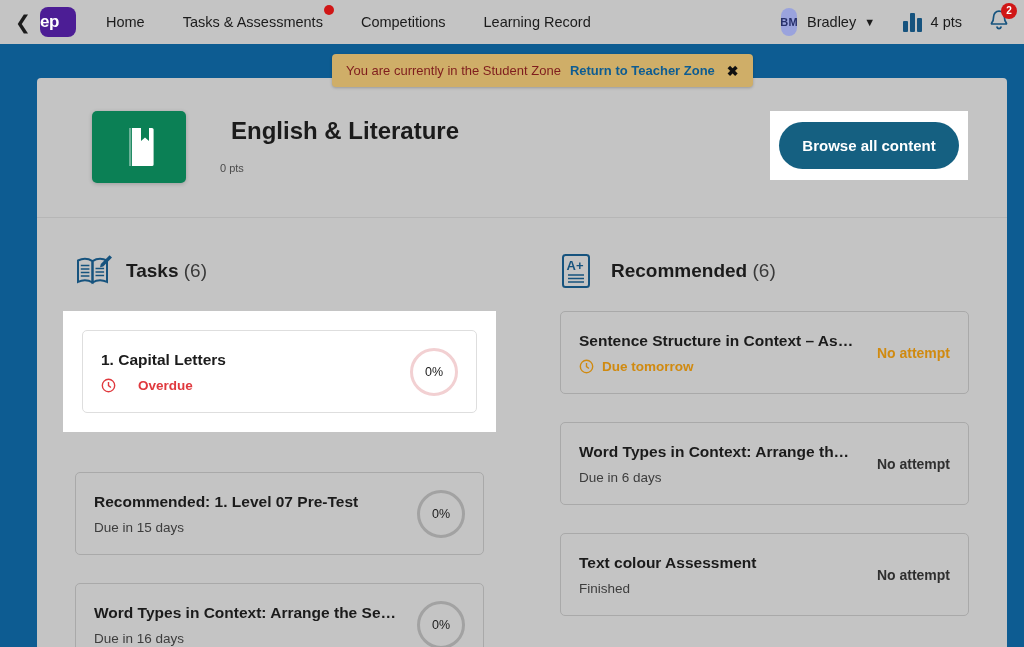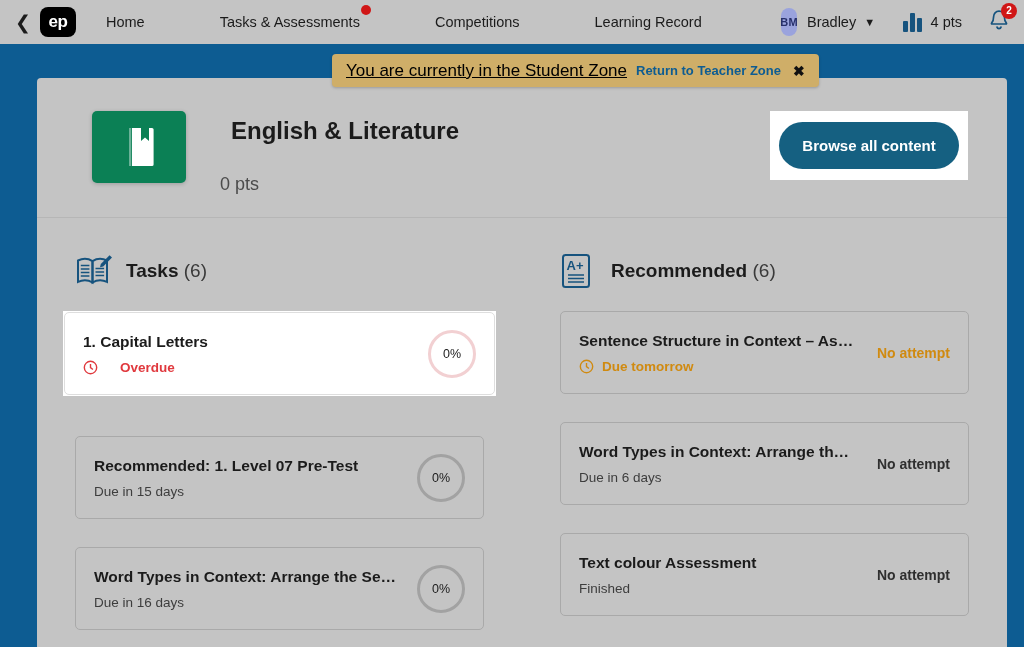--- a/index.html
+++ b/index.html
@@ -18,29 +18,29 @@
     display: flex; align-items: center;
   }
   .back-arrow {
     width: 30px; margin-left: 8px;
     display: flex; align-items: center; justify-content: center;
     color: #1b1b1b; font-size: 19px; line-height: 1;
     cursor: pointer;
   }
   .logo {
     width: 36px; height: 30px;
-    background: #000000;
+    background: #4c1d95;
     border-radius: 8px;
     margin-left: 2px;
-    display: flex; align-items: center; justify-content: center;
+    display: flex; align-items: center; justify-content: flex-start;
     color: #ffffff; font-size: 17px; font-weight: bold;
     letter-spacing: -0.5px;
     cursor: pointer;
   }
-  .nav-links { display: flex; align-items: flex-start; margin-left: 30px; gap: 37px; }
+  .nav-links { display: flex; align-items: flex-start; margin-left: 30px; }
   .nav-link {
     position: relative;
     color: #1b1b1b; font-size: 14.5px;
     margin-right: 38px;
     cursor: pointer; white-space: nowrap;
   }
   .nav-dot {
     position: absolute; top: -9px; right: -11px;
     width: 10px; height: 10px; border-radius: 50%;
     background: #d01616;
@@ -83,21 +83,21 @@
   
   .zone-banner {
     position: absolute; left: 332px; top: 54px;
     height: 33px; padding: 0 14px;
     background: #cfae68;
     border-radius: 4px;
     display: flex; align-items: center;
     box-shadow: 0 1px 3px rgba(0,0,0,0.22);
     z-index: 20;
   }
-  .zone-text { color: #000000; font-size: 17px; text-decoration: underline; }
+  .zone-text { color: #7f1d1d; font-size: 13px; }
   .zone-link {
     color: #0d5c92; font-size: 13px; font-weight: bold;
     margin-left: 9px; cursor: pointer;
   }
   .zone-close {
     margin-left: 12px; color: #101010; font-size: 14px;
     font-weight: bold; cursor: pointer; line-height: 1;
   }
 
   
@@ -121,22 +121,22 @@
     background: #0b8055;
     border-radius: 5px;
     display: flex; align-items: center; justify-content: center;
     box-shadow: 0 1px 4px rgba(0,0,0,0.2);
   }
   .subject-title {
     position: absolute; left: 194px; top: 39px;
     font-size: 24px; color: #1b1b1b; font-weight: bold;
   }
   .subject-pts {
-    position: absolute; left: 183px; top: 96px;
-    font-size: 18px; color: #4b4b4b;
+    position: absolute; left: 183px; top: 84px;
+    font-size: 11px; color: #4b4b4b;
   }
   .browse-highlight {
     position: absolute; left: 733px; top: 33px;
     width: 198px; height: 69px;
     background: #ffffff;
     display: flex; align-items: center; justify-content: center;
   }
   .browse-btn {
     width: 180px; height: 47px;
     background: #156081;
@@ -154,21 +154,21 @@
   .col-head-icon { width: 40px; height: 36px; display: flex; align-items: center; }
   .col-head-title {
     font-size: 19px; color: #1b1b1b; margin-left: 11px;
   }
   .col-head-title b { font-weight: bold; }
   .col-head-count { color: #3a3a3a; font-weight: normal; }
 
   
   .card-highlight {
     background: #ffffff;
-    padding: 1px;
+    padding: 19px;
     margin: 0 -12px 12px -12px;
   }
   .card {
     position: relative;
     height: 83px;
     border: 1px solid #a9a9a9;
     border-radius: 5px;
     background: transparent;
     padding: 16px 18px;
     margin-bottom: 28px;

